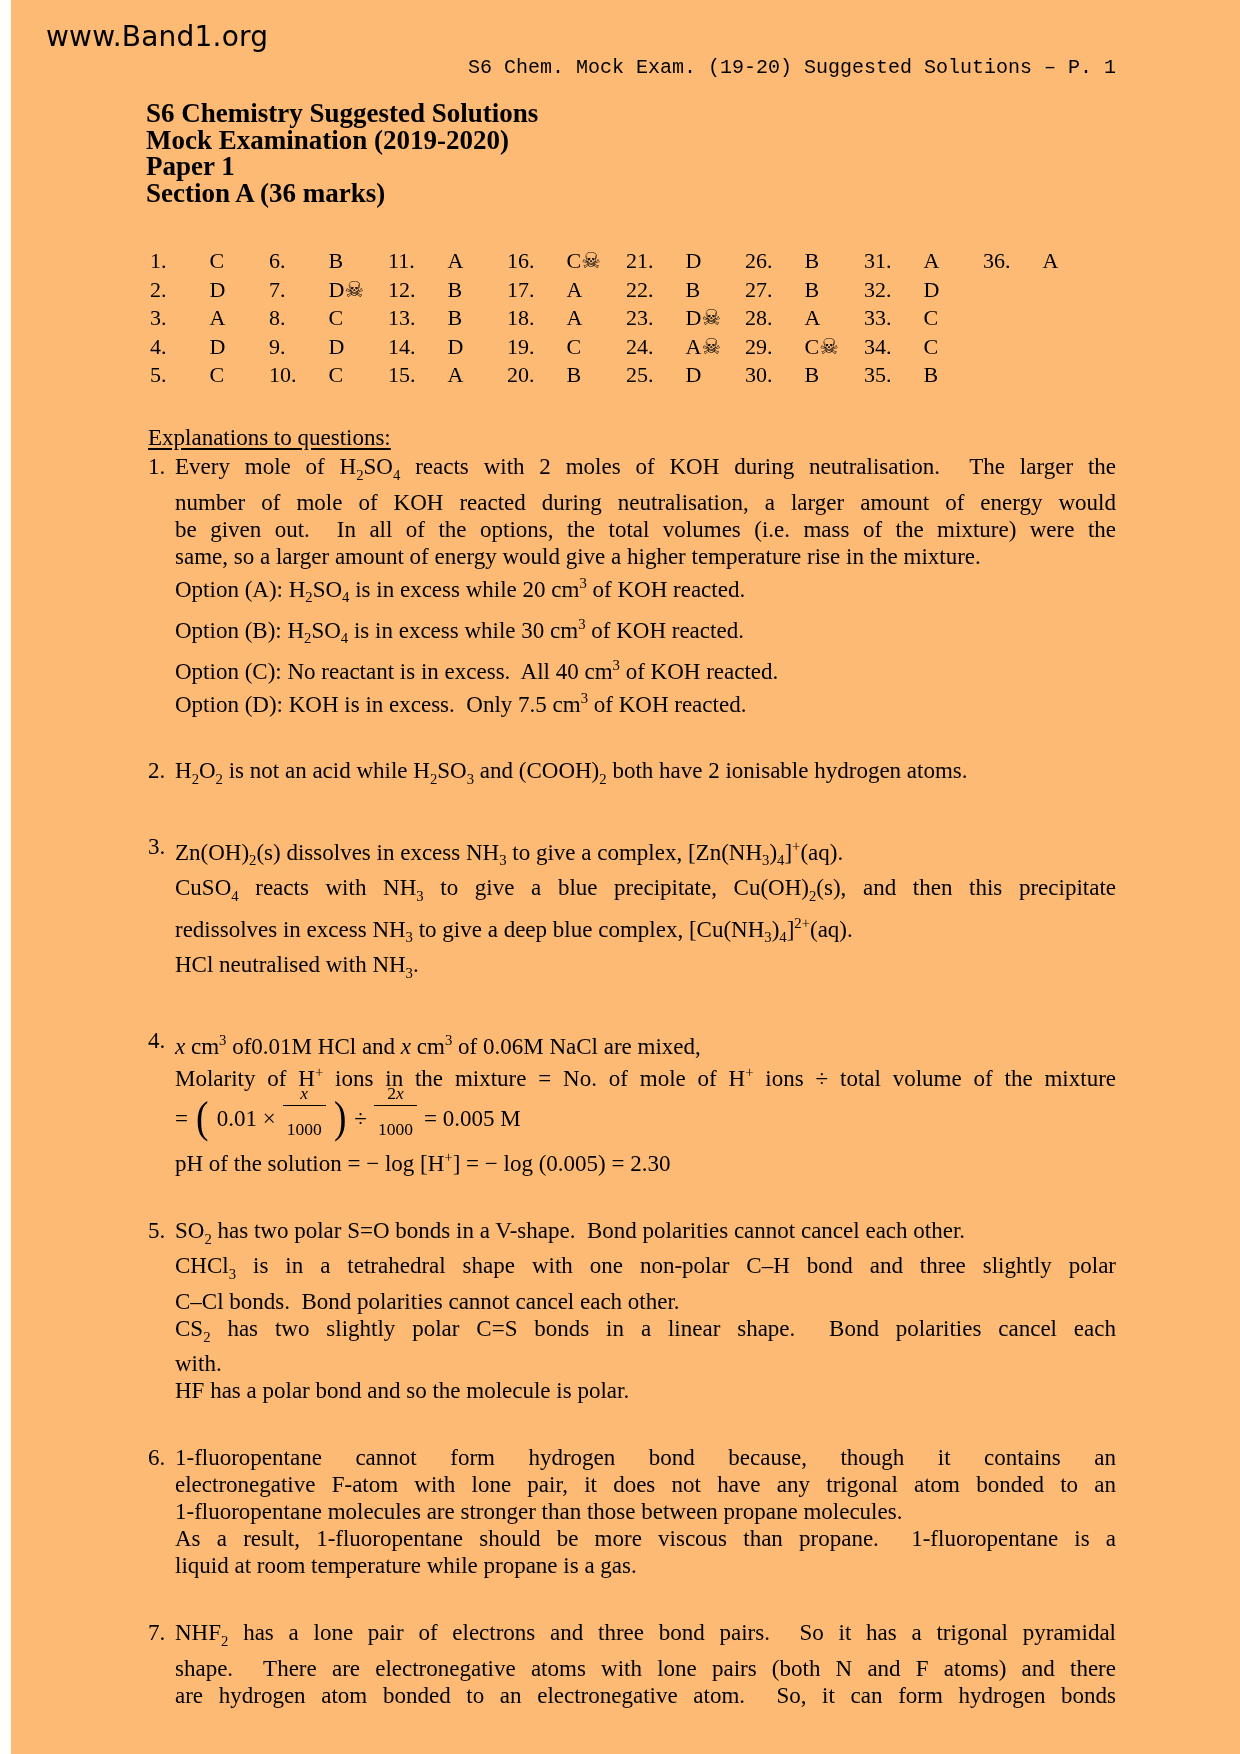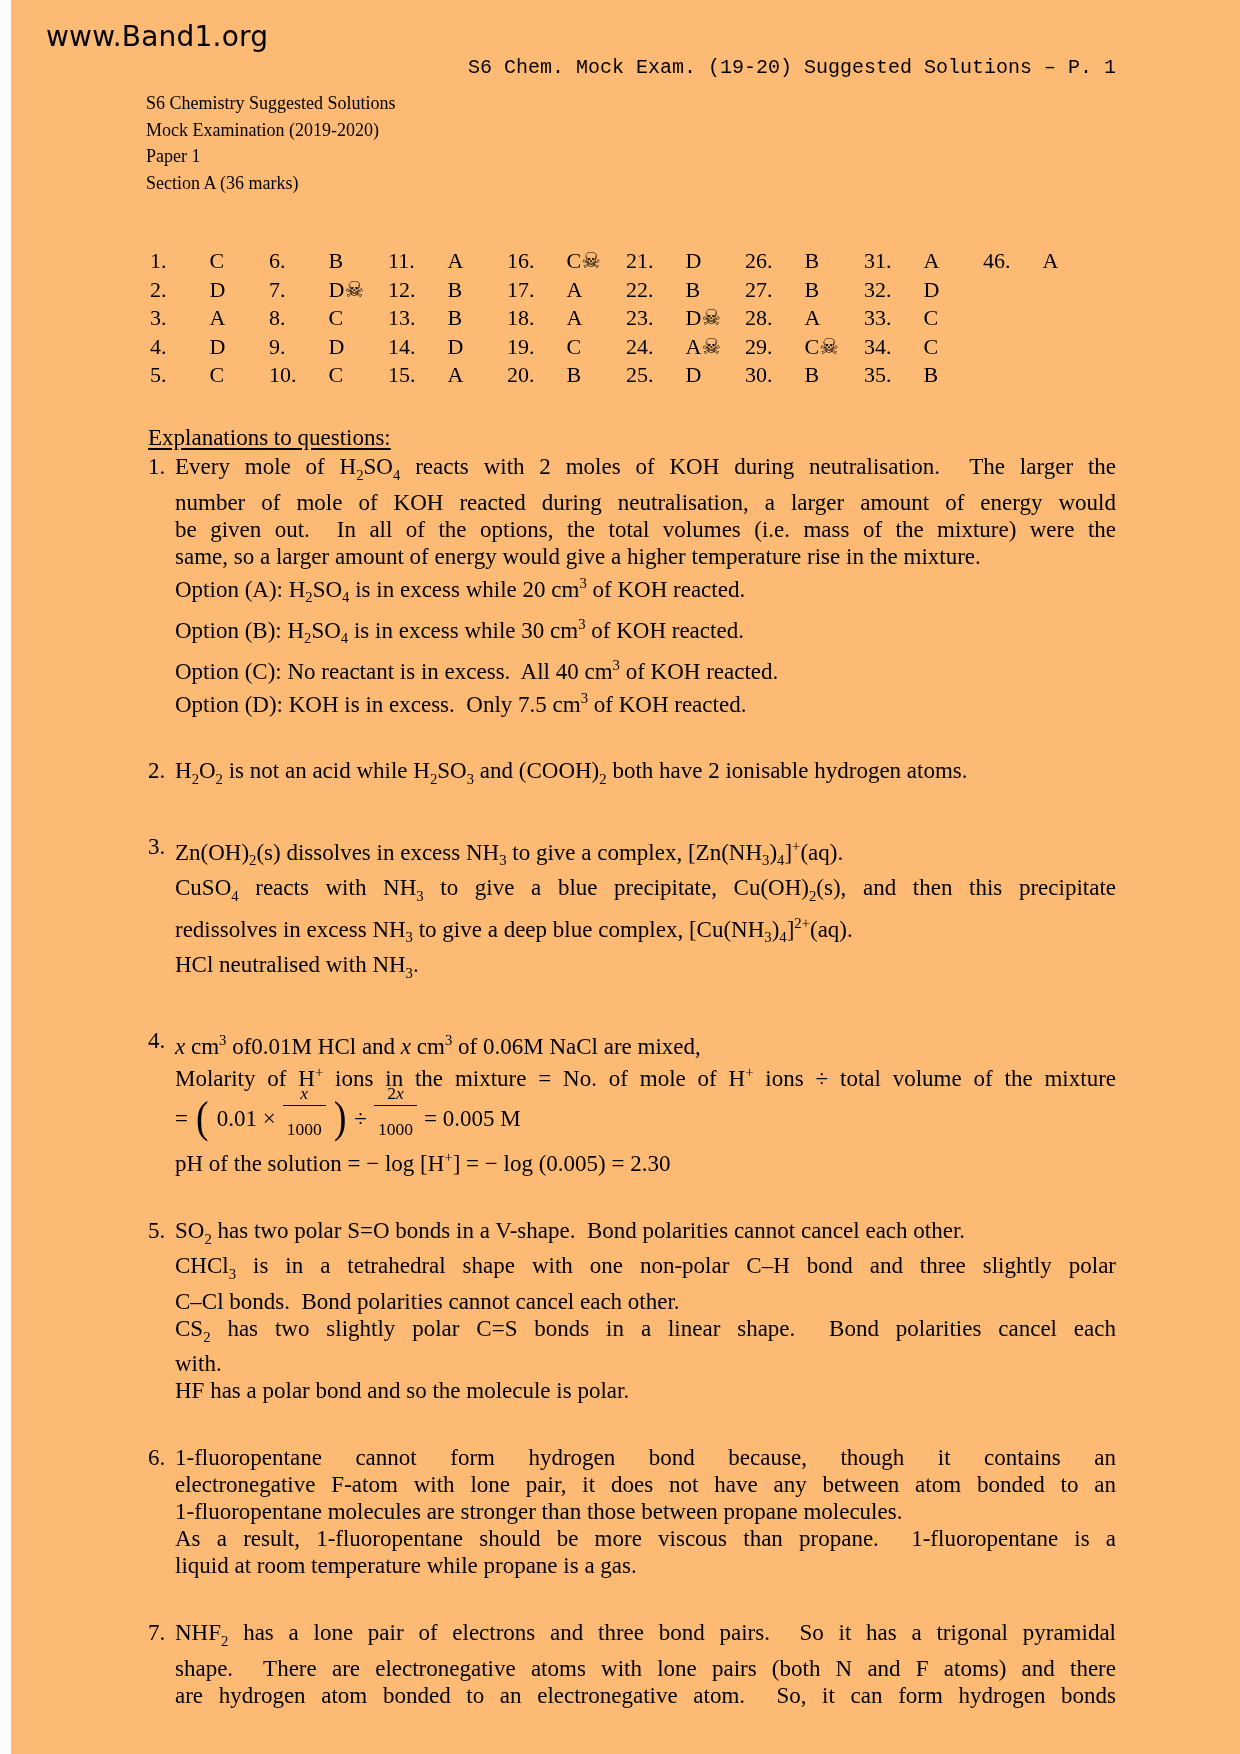--- a/index.html
+++ b/index.html
@@ -8,21 +8,21 @@
     color:#000; font-family:"Liberation Serif","DejaVu Serif",serif; font-size:23px;margin-left:11px;
   }
   .watermark {
     position:absolute; left:35px; top:20px;
     font-family:"DejaVu Sans","Liberation Sans",sans-serif; font-size:28px; letter-spacing:0.2px;
   }
   .running-header {
     position:absolute; left:135px; top:56px; width:970px; text-align:right; font-size:20px;font-family:Liberation Mono, monospace;
   }
   .title-block {
-    position:absolute; left:135px; top:90px; font-weight:normal; font-size:18px; line-height:26.5px;
+    position:absolute; left:135px; top:100px; font-weight:bold; font-size:27px; line-height:26.5px;
   }
   .answer-grid { position:absolute; left:139px; top:247px; font-size:22px; }
   .ans-row { display:grid; grid-template-columns:repeat(16,59.5px); line-height:28.5px; }
   .ans-cell { white-space:nowrap; font-family:"Liberation Serif","DejaVu Serif","DejaVu Sans",serif; }
   .explanations { position:absolute; left:137px; top:424px; width:968px; line-height:27px; }
   .exp-heading { text-decoration:underline; text-underline-offset:3px; }
   .exp-item { display:flex; margin-top:40px; }
   .exp-item.first { margin-top:2px; }
   .exp-num { width:27px; flex:none; }
   .exp-body { flex:1; min-width:0; }
@@ -61,21 +61,21 @@
       <span class="ans-cell">11.</span>
         <span class="ans-cell">A</span>
       <span class="ans-cell">16.</span>
         <span class="ans-cell">C☠</span>
       <span class="ans-cell">21.</span>
         <span class="ans-cell">D</span>
       <span class="ans-cell">26.</span>
         <span class="ans-cell">B</span>
       <span class="ans-cell">31.</span>
         <span class="ans-cell">A</span>
-      <span class="ans-cell">46.</span>
+      <span class="ans-cell">36.</span>
         <span class="ans-cell">A</span>
     </div>
     <div class="ans-row">
       <span class="ans-cell">2.</span>
         <span class="ans-cell">D</span>
       <span class="ans-cell">7.</span>
         <span class="ans-cell">D☠</span>
       <span class="ans-cell">12.</span>
         <span class="ans-cell">B</span>
       <span class="ans-cell">17.</span>
@@ -205,21 +205,21 @@
         <div class="ln j">CS<sub>2</sub> has two slightly polar C=S bonds in a linear shape.&nbsp; Bond polarities cancel each</div>
         <div class="ln">with.</div>
         <div class="ln">HF has a polar bond and so the molecule is polar.</div>
       </div>
     </div>
 
     <div class="exp-item">
       <div class="exp-num">6.</div>
       <div class="exp-body">
         <div class="ln j">1-fluoropentane cannot form hydrogen bond because, though it contains an</div>
-        <div class="ln j">electronegative F-atom with lone pair, it does not have any between atom bonded to an</div>
+        <div class="ln j">electronegative F-atom with lone pair, it does not have any trigonal atom bonded to an</div>
         <div class="ln">1-fluoropentane molecules are stronger than those between propane molecules.</div>
         <div class="ln j">As a result, 1-fluoropentane should be more viscous than propane.&nbsp; 1-fluoropentane is a</div>
         <div class="ln">liquid at room temperature while propane is a gas.</div>
       </div>
     </div>
 
     <div class="exp-item">
       <div class="exp-num">7.</div>
       <div class="exp-body">
         <div class="ln j">NHF<sub>2</sub> has a lone pair of electrons and three bond pairs.&nbsp; So it has a trigonal pyramidal</div>

